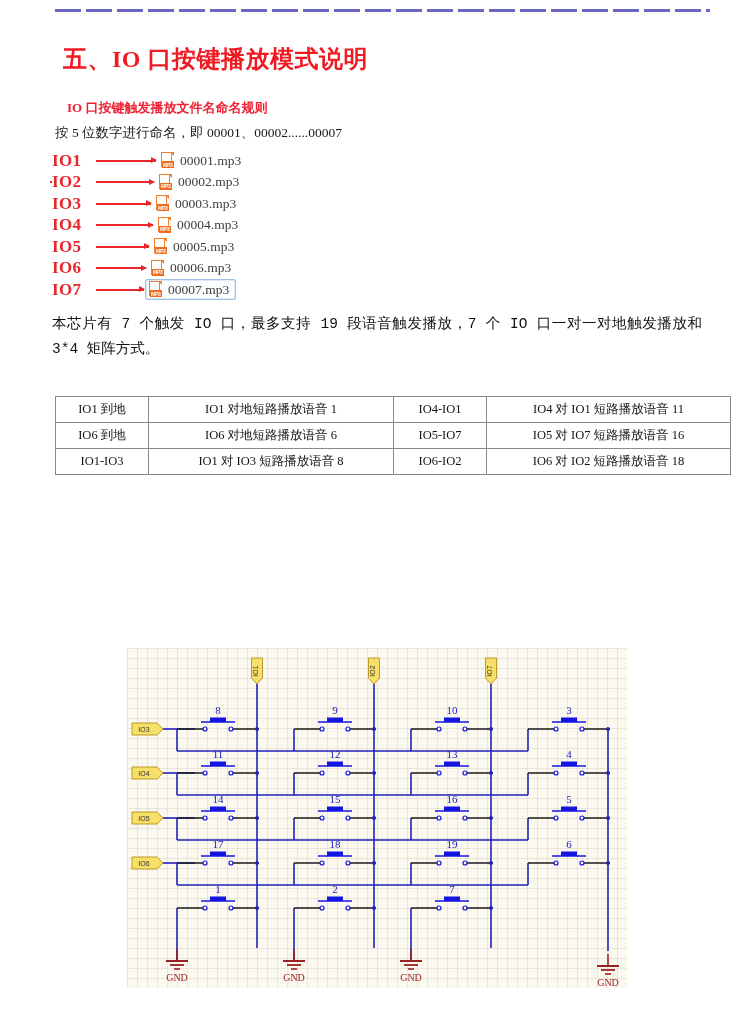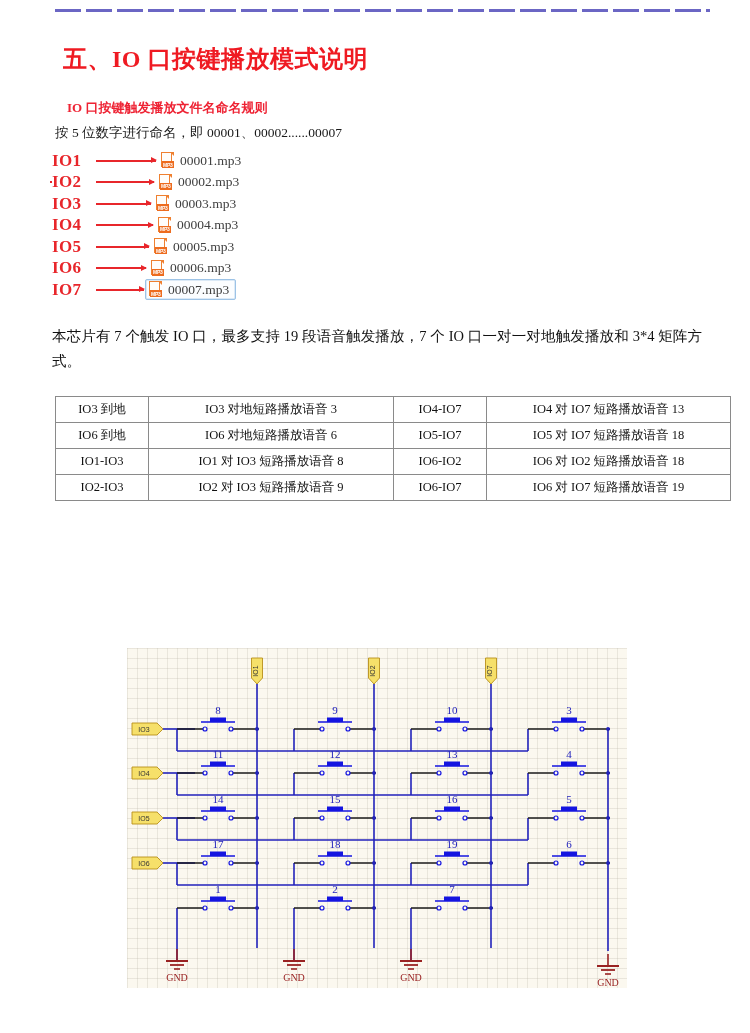--- a/index.html
+++ b/index.html
@@ -159,26 +159,27 @@
     font-size: 13.5px;
     font-family: "Liberation Serif", serif;
     color: #404040;
     white-space: nowrap;
   }
 
   
   .p-body {
     position: absolute;
     left: 52px;
-    top: 324px;
+    top: 312px;
     width: 650px;
     font-size: 14.5px;
     line-height: 25px;
     color: #111111;
     text-align: justify;
+    font-family: Liberation Mono, monospace;
   }
 
   
   .spec-table {
     position: absolute;
     left: 55px;
     top: 396px;
     width: 655px;
     border-collapse: collapse;
     table-layout: fixed;
@@ -310,42 +311,36 @@
         <span class="file-name">00007.mp3</span>
       </div>
     </div>
   </div>
 
 <div class="p-body">本芯片有 7 个触发 IO 口，最多支持 19 段语音触发播放，7 个 IO 口一对一对地触发播放和 3*4 矩阵方式。</div>
 
 <table class="spec-table">
   <tbody id="table-body">
       <tr>
-        <td class="c0">IO3 到地</td>
-        <td class="c1">IO3 对地短路播放语音 3</td>
-        <td class="c2">IO4-IO7</td>
-        <td class="c3">IO4 对 IO7 短路播放语音 13</td>
+        <td class="c0">IO1 到地</td>
+        <td class="c1">IO1 对地短路播放语音 1</td>
+        <td class="c2">IO4-IO1</td>
+        <td class="c3">IO4 对 IO1 短路播放语音 11</td>
       </tr>
       <tr>
         <td class="c0">IO6 到地</td>
         <td class="c1">IO6 对地短路播放语音 6</td>
         <td class="c2">IO5-IO7</td>
-        <td class="c3">IO5 对 IO7 短路播放语音 18</td>
+        <td class="c3">IO5 对 IO7 短路播放语音 16</td>
       </tr>
       <tr>
         <td class="c0">IO1-IO3</td>
         <td class="c1">IO1 对 IO3 短路播放语音 8</td>
         <td class="c2">IO6-IO2</td>
         <td class="c3">IO6 对 IO2 短路播放语音 18</td>
-      </tr>
-      <tr>
-        <td class="c0">IO2-IO3</td>
-        <td class="c1">IO2 对 IO3 短路播放语音 9</td>
-        <td class="c2">IO6-IO7</td>
-        <td class="c3">IO6 对 IO7 短路播放语音 19</td>
       </tr>
     </tbody>
 </table>
 
 <div class="schematic">
   <svg width="500" height="340" viewBox="0 0 500 340" id="sch-svg">
       <g>
         <path d="M124.5,10 L135.5,10 L135.5,30
                          L130,36 L124.5,30 Z" fill="#f6e06a" stroke="#b8901a" stroke-width="0.9"></path>
         <text x="130.5" y="23" fill="#333" font-size="7" font-family="&quot;Liberation Sans&quot;, sans-serif" text-anchor="middle" transform="rotate(-90 130.5 23)">IO1</text>

